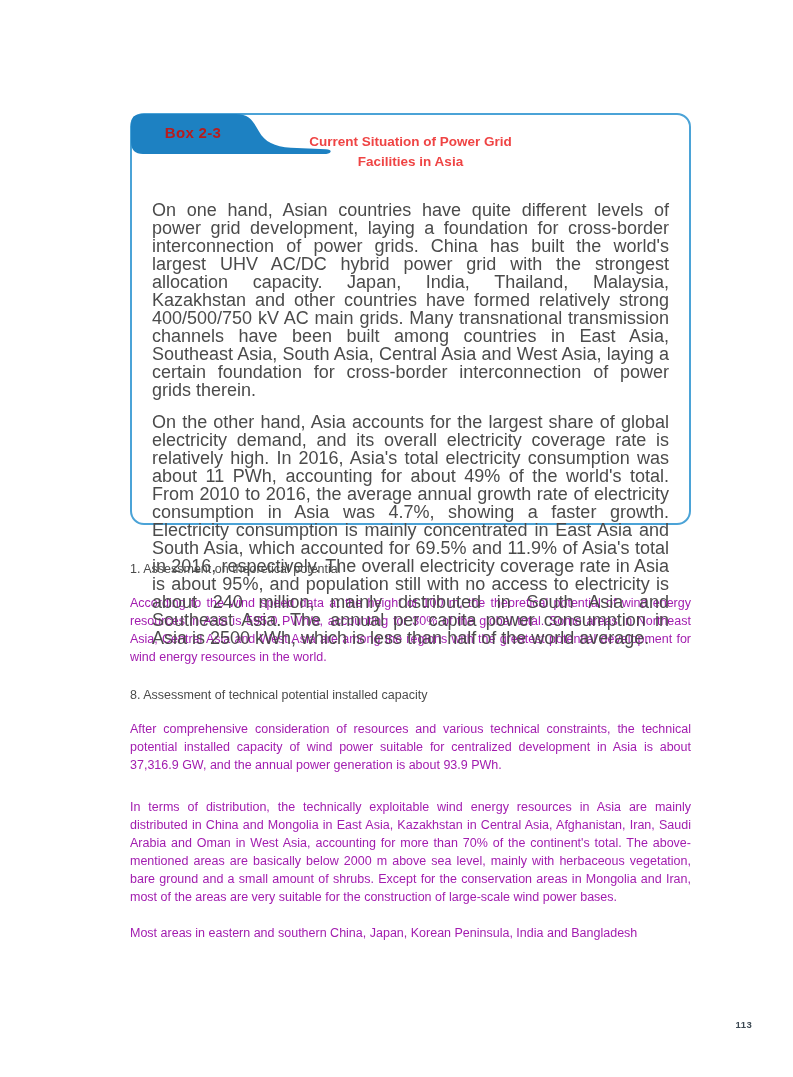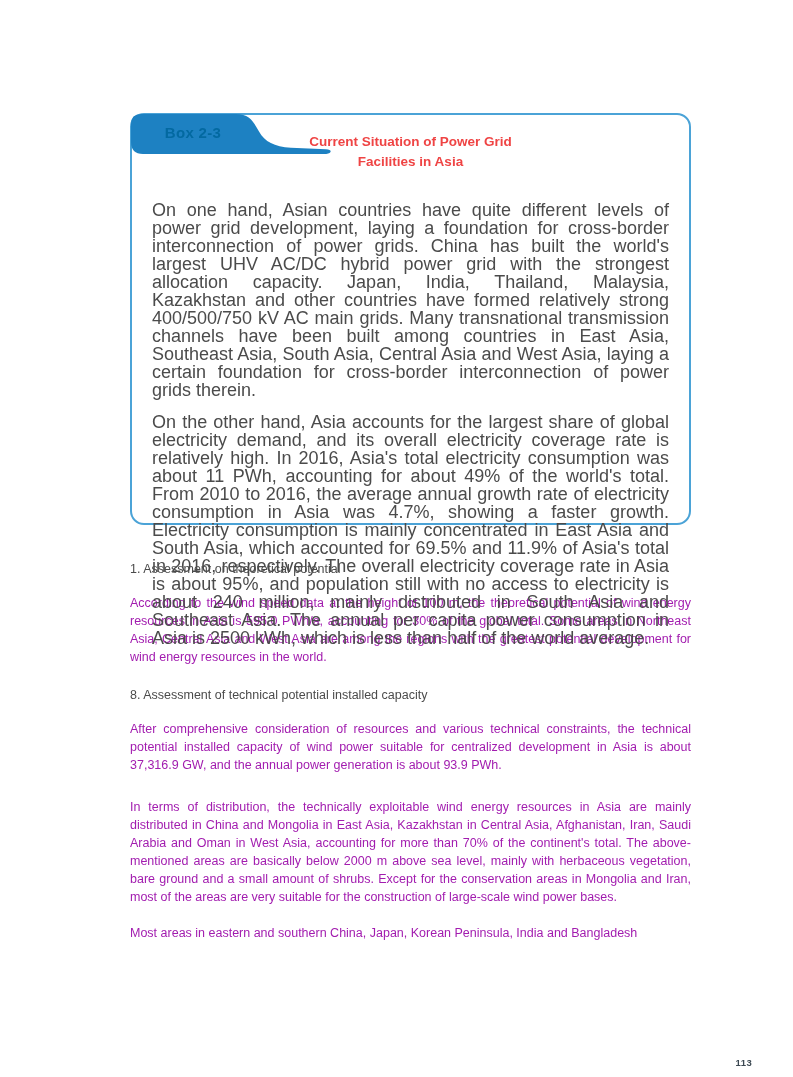--- a/index.html
+++ b/index.html
@@ -36,21 +36,21 @@
   }
   .box-tab-wrap svg { display: block; }
   .box-tab-label {
     position: absolute;
     top: 0;
     left: 0;
     width: 126px;
     height: 40px;
     line-height: 40px;
     text-align: center;
-    color: #0369a1;
+    color: #b91c1c;
     font-weight: bold;
     font-size: 15px;
     letter-spacing: 0.3px;
   }
   .box-title {
     padding-top: 17px;
     text-align: center;
     font-weight: bold;
     font-size: 13.5px;
     line-height: 1.45;
@@ -83,21 +83,21 @@
     line-height: 18px;
     text-align: justify;
     color: #a21caf;
     margin-top: 18px;
   }
   .main-text p.body-para.gap-lg { margin-top: 24px; }
   .main-text .subheading.after-para { margin-top: 22px; }
   
   .page-number {
     position: absolute;
-    top: 1057px;
+    top: 1019px;
     left: 729px;
     width: 30px;
     text-align: center;
     font-size: 9.5px;
     font-weight: bold;
     color: #3c4852;
     letter-spacing: 0.5px;
   }
 </style>
 </head>

